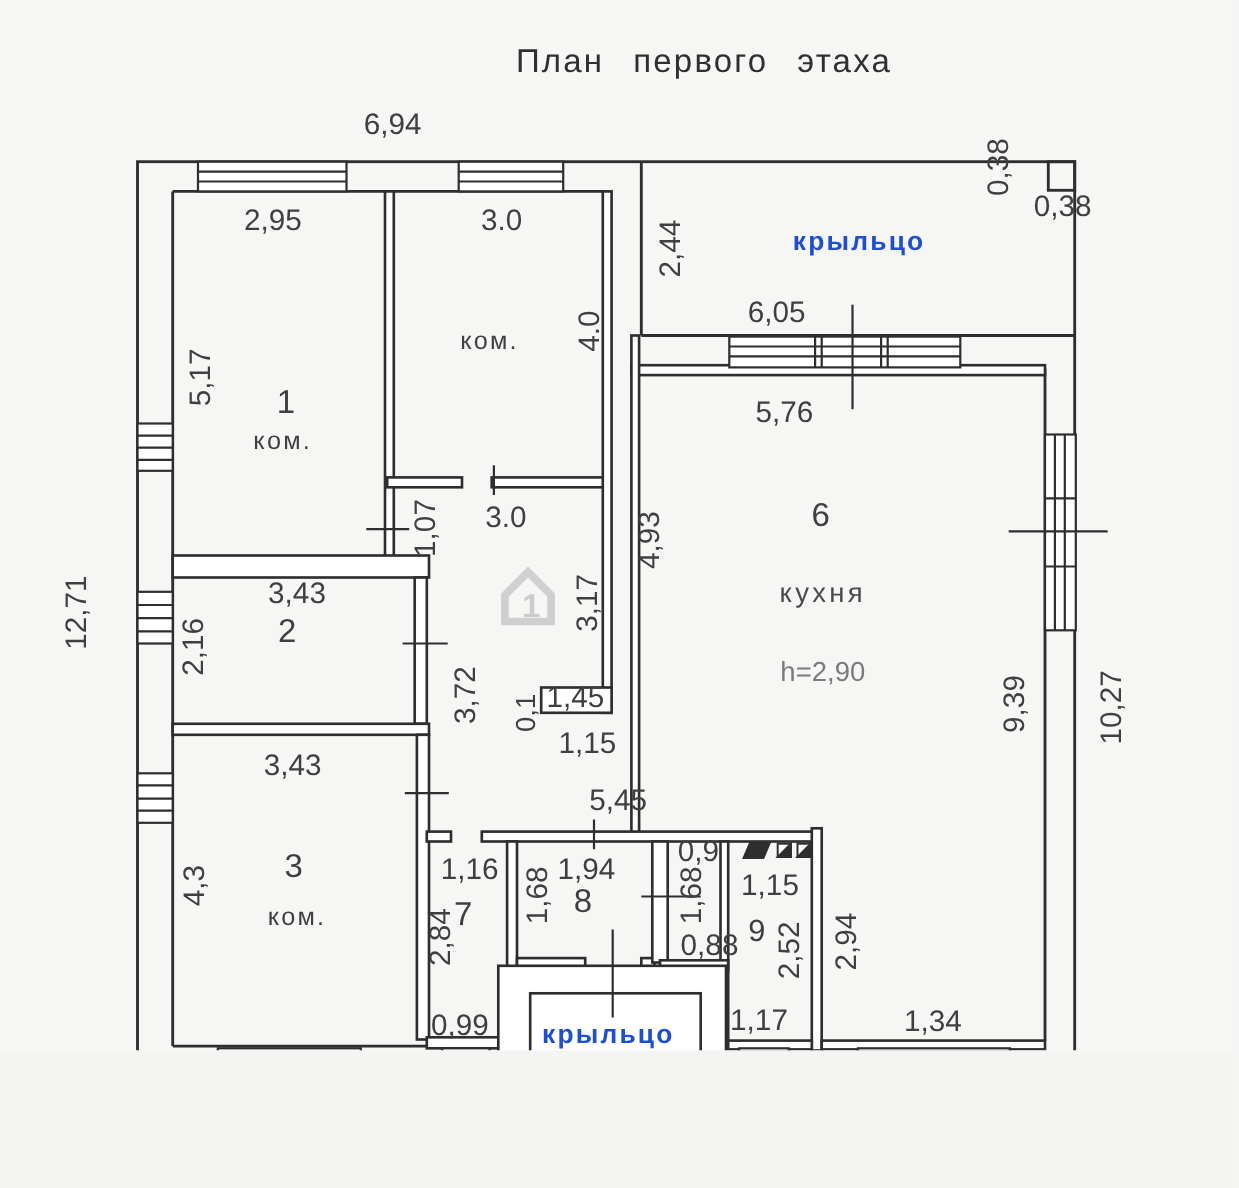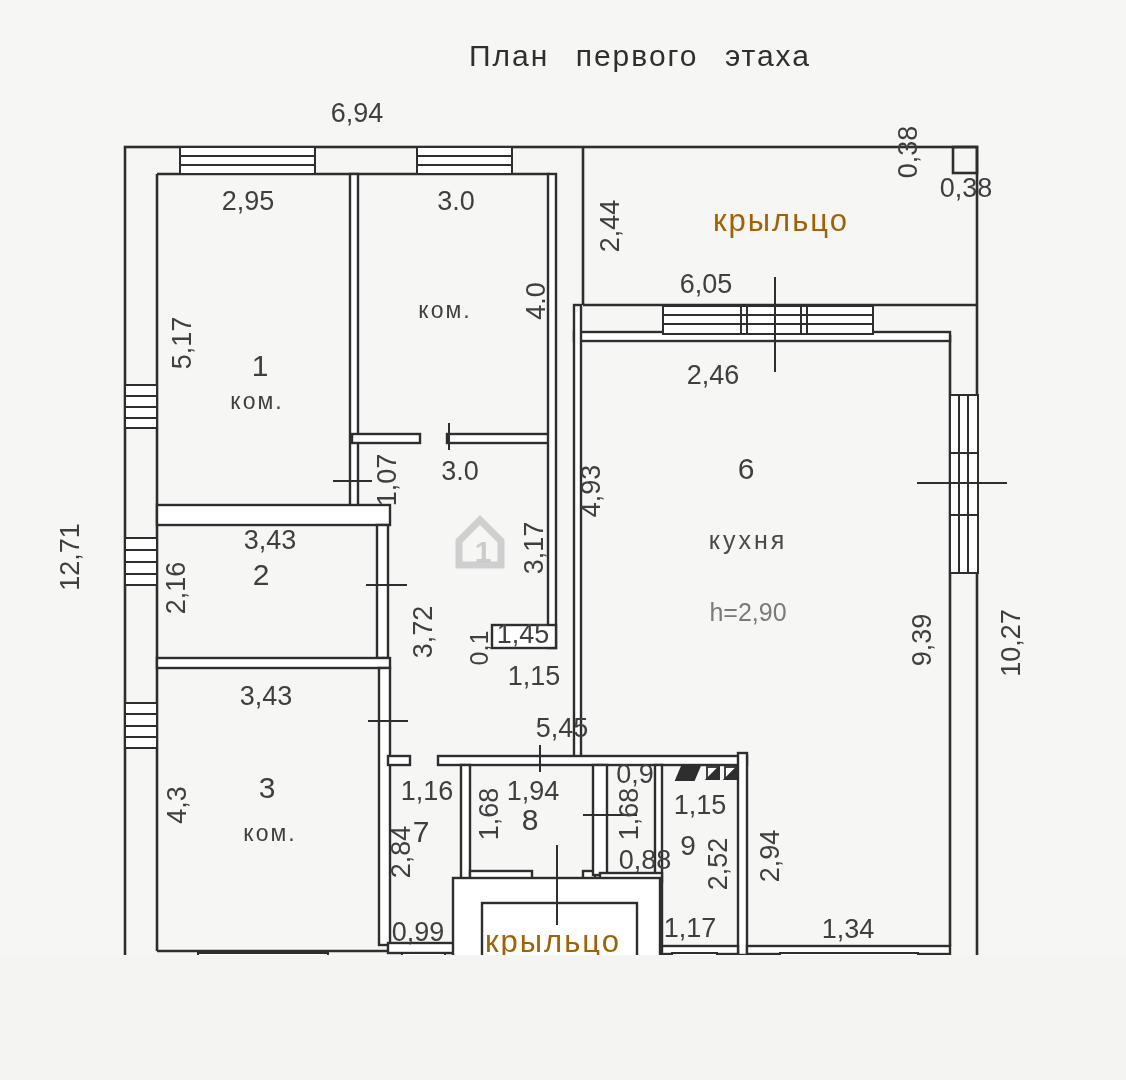--- a/index.html
+++ b/index.html
@@ -9,21 +9,21 @@
   .lbl{position:absolute;transform:translate(-50%,-50%);white-space:nowrap;color:#3f3f3f;
        font-family:"Liberation Sans","DejaVu Sans",sans-serif;line-height:1;}
   .lbl.v{transform:translate(-50%,-50%) rotate(-90deg);}
   .title{font-size:30px;color:#2f2f2f;letter-spacing:2px;word-spacing:16px;}
   .dim{font-size:27px;}
   .dim-sm{font-size:25px;}
   .num{font-size:30px;}
   .rtype{font-size:23px;letter-spacing:2px;}
   .kitchen-name{font-size:25px;letter-spacing:3px;color:#4a4a4a;}
   .ceil{font-size:25px;color:#7a7a7a;}
-  .muted{color:#a16207;font-size:31px;letter-spacing:2px;}
+  .muted{color:#1d4ed8;font-size:24px;letter-spacing:2px;font-weight:bold;}
   .wm-text{font-size:46px;font-weight:bold;color:rgba(190,190,190,.62);letter-spacing:8px;}
   .wm-digit{font-size:30px;font-weight:bold;color:rgba(190,190,190,.75);}
 </style>
 </head>
 <body>
 
 <div id="stage">
 
   <svg id="plan-svg" width="1126" height="1080" viewBox="0 0 1126 1080">
 
@@ -134,21 +134,21 @@
   <span class="lbl dim" style="left:456px;top:201px">3.0</span>
   <span class="lbl rtype" style="left:445px;top:310px">ком.</span>
   <span class="lbl dim v" style="left:536px;top:301px">4.0</span>
 
   <span class="lbl dim v" style="left:610px;top:226px">2,44</span>
   <span class="lbl muted" style="left:781px;top:220px">крыльцо</span>
   <span class="lbl dim v" style="left:908px;top:152px">0,38</span>
   <span class="lbl dim" style="left:966px;top:188px">0,38</span>
 
   <span class="lbl dim" style="left:706px;top:284px">6,05</span>
-  <span class="lbl dim" style="left:713px;top:375px">2,46</span>
+  <span class="lbl dim" style="left:713px;top:375px">5,76</span>
   <span class="lbl num" style="left:746px;top:469px">6</span>
   <span class="lbl kitchen-name" style="left:748px;top:540px">кухня</span>
   <span class="lbl ceil" style="left:748px;top:612px">h=2,90</span>
   <span class="lbl dim v" style="left:591px;top:491px">4,93</span>
   <span class="lbl dim v" style="left:922px;top:640px">9,39</span>
 
   <span class="lbl dim v" style="left:387px;top:480px">1,07</span>
   <span class="lbl dim" style="left:460px;top:471px">3.0</span>
   <span class="lbl dim v" style="left:423px;top:632px">3,72</span>
   <span class="lbl dim v" style="left:534px;top:548px">3,17</span>

